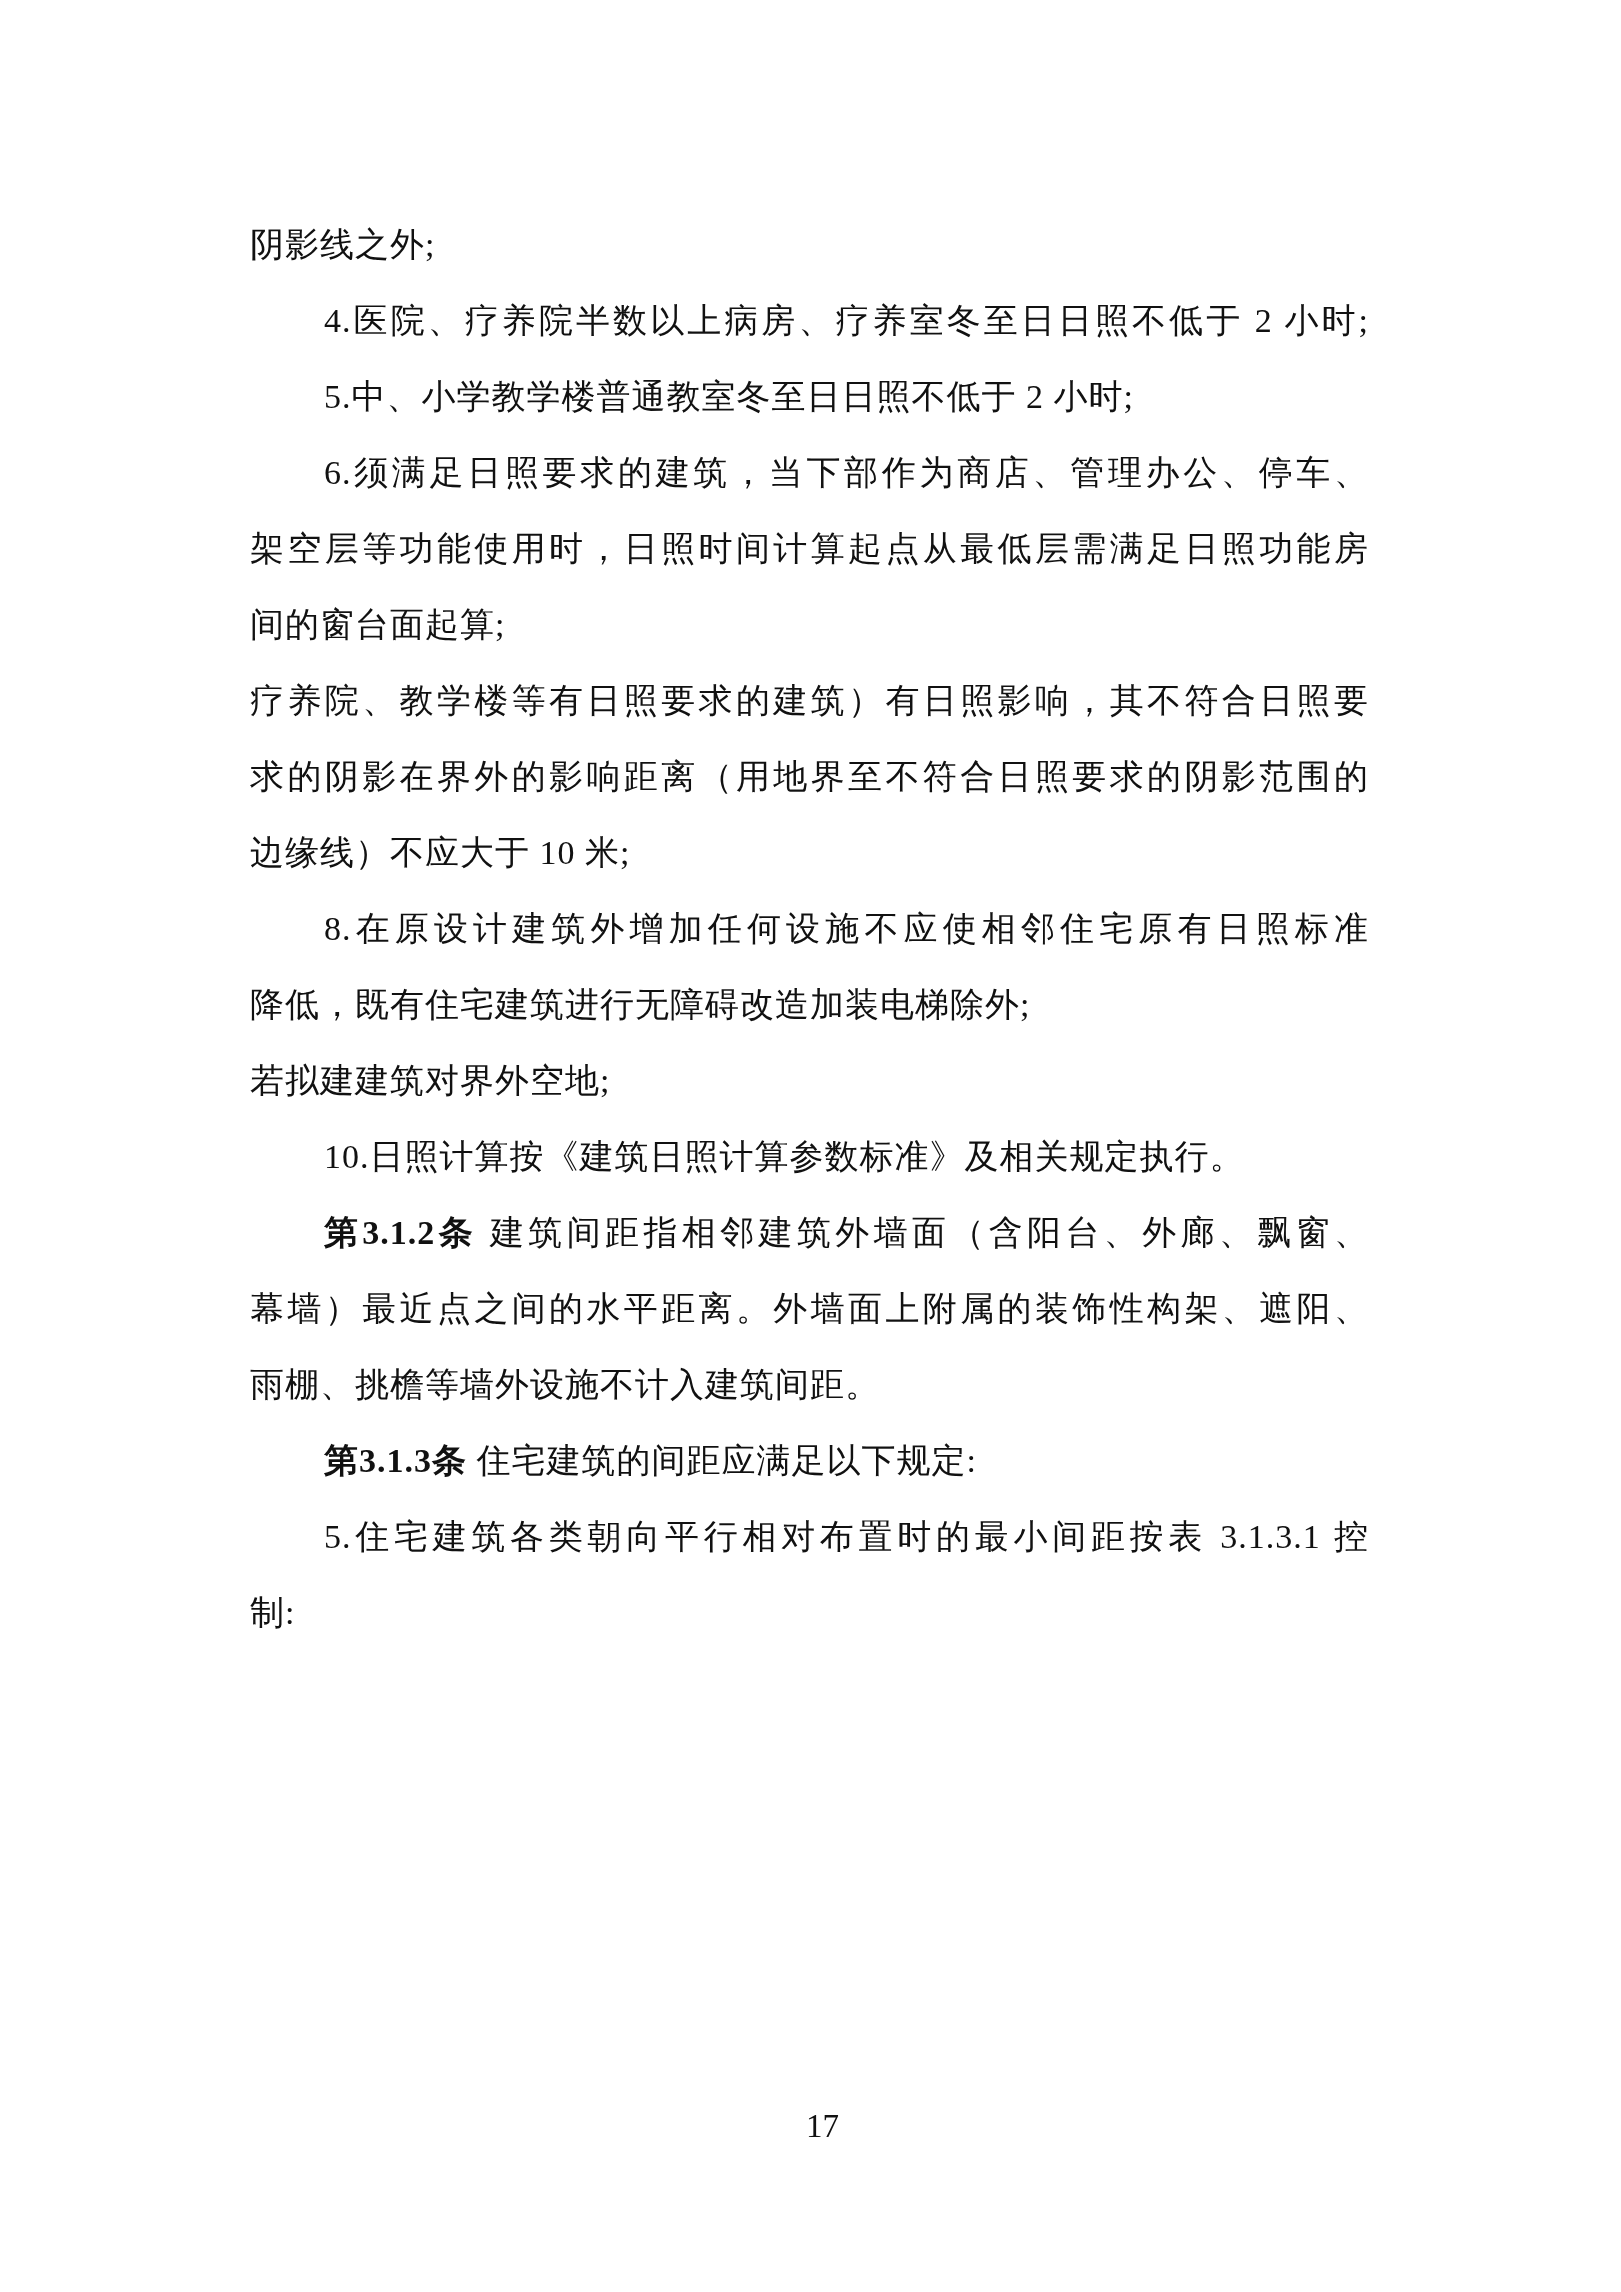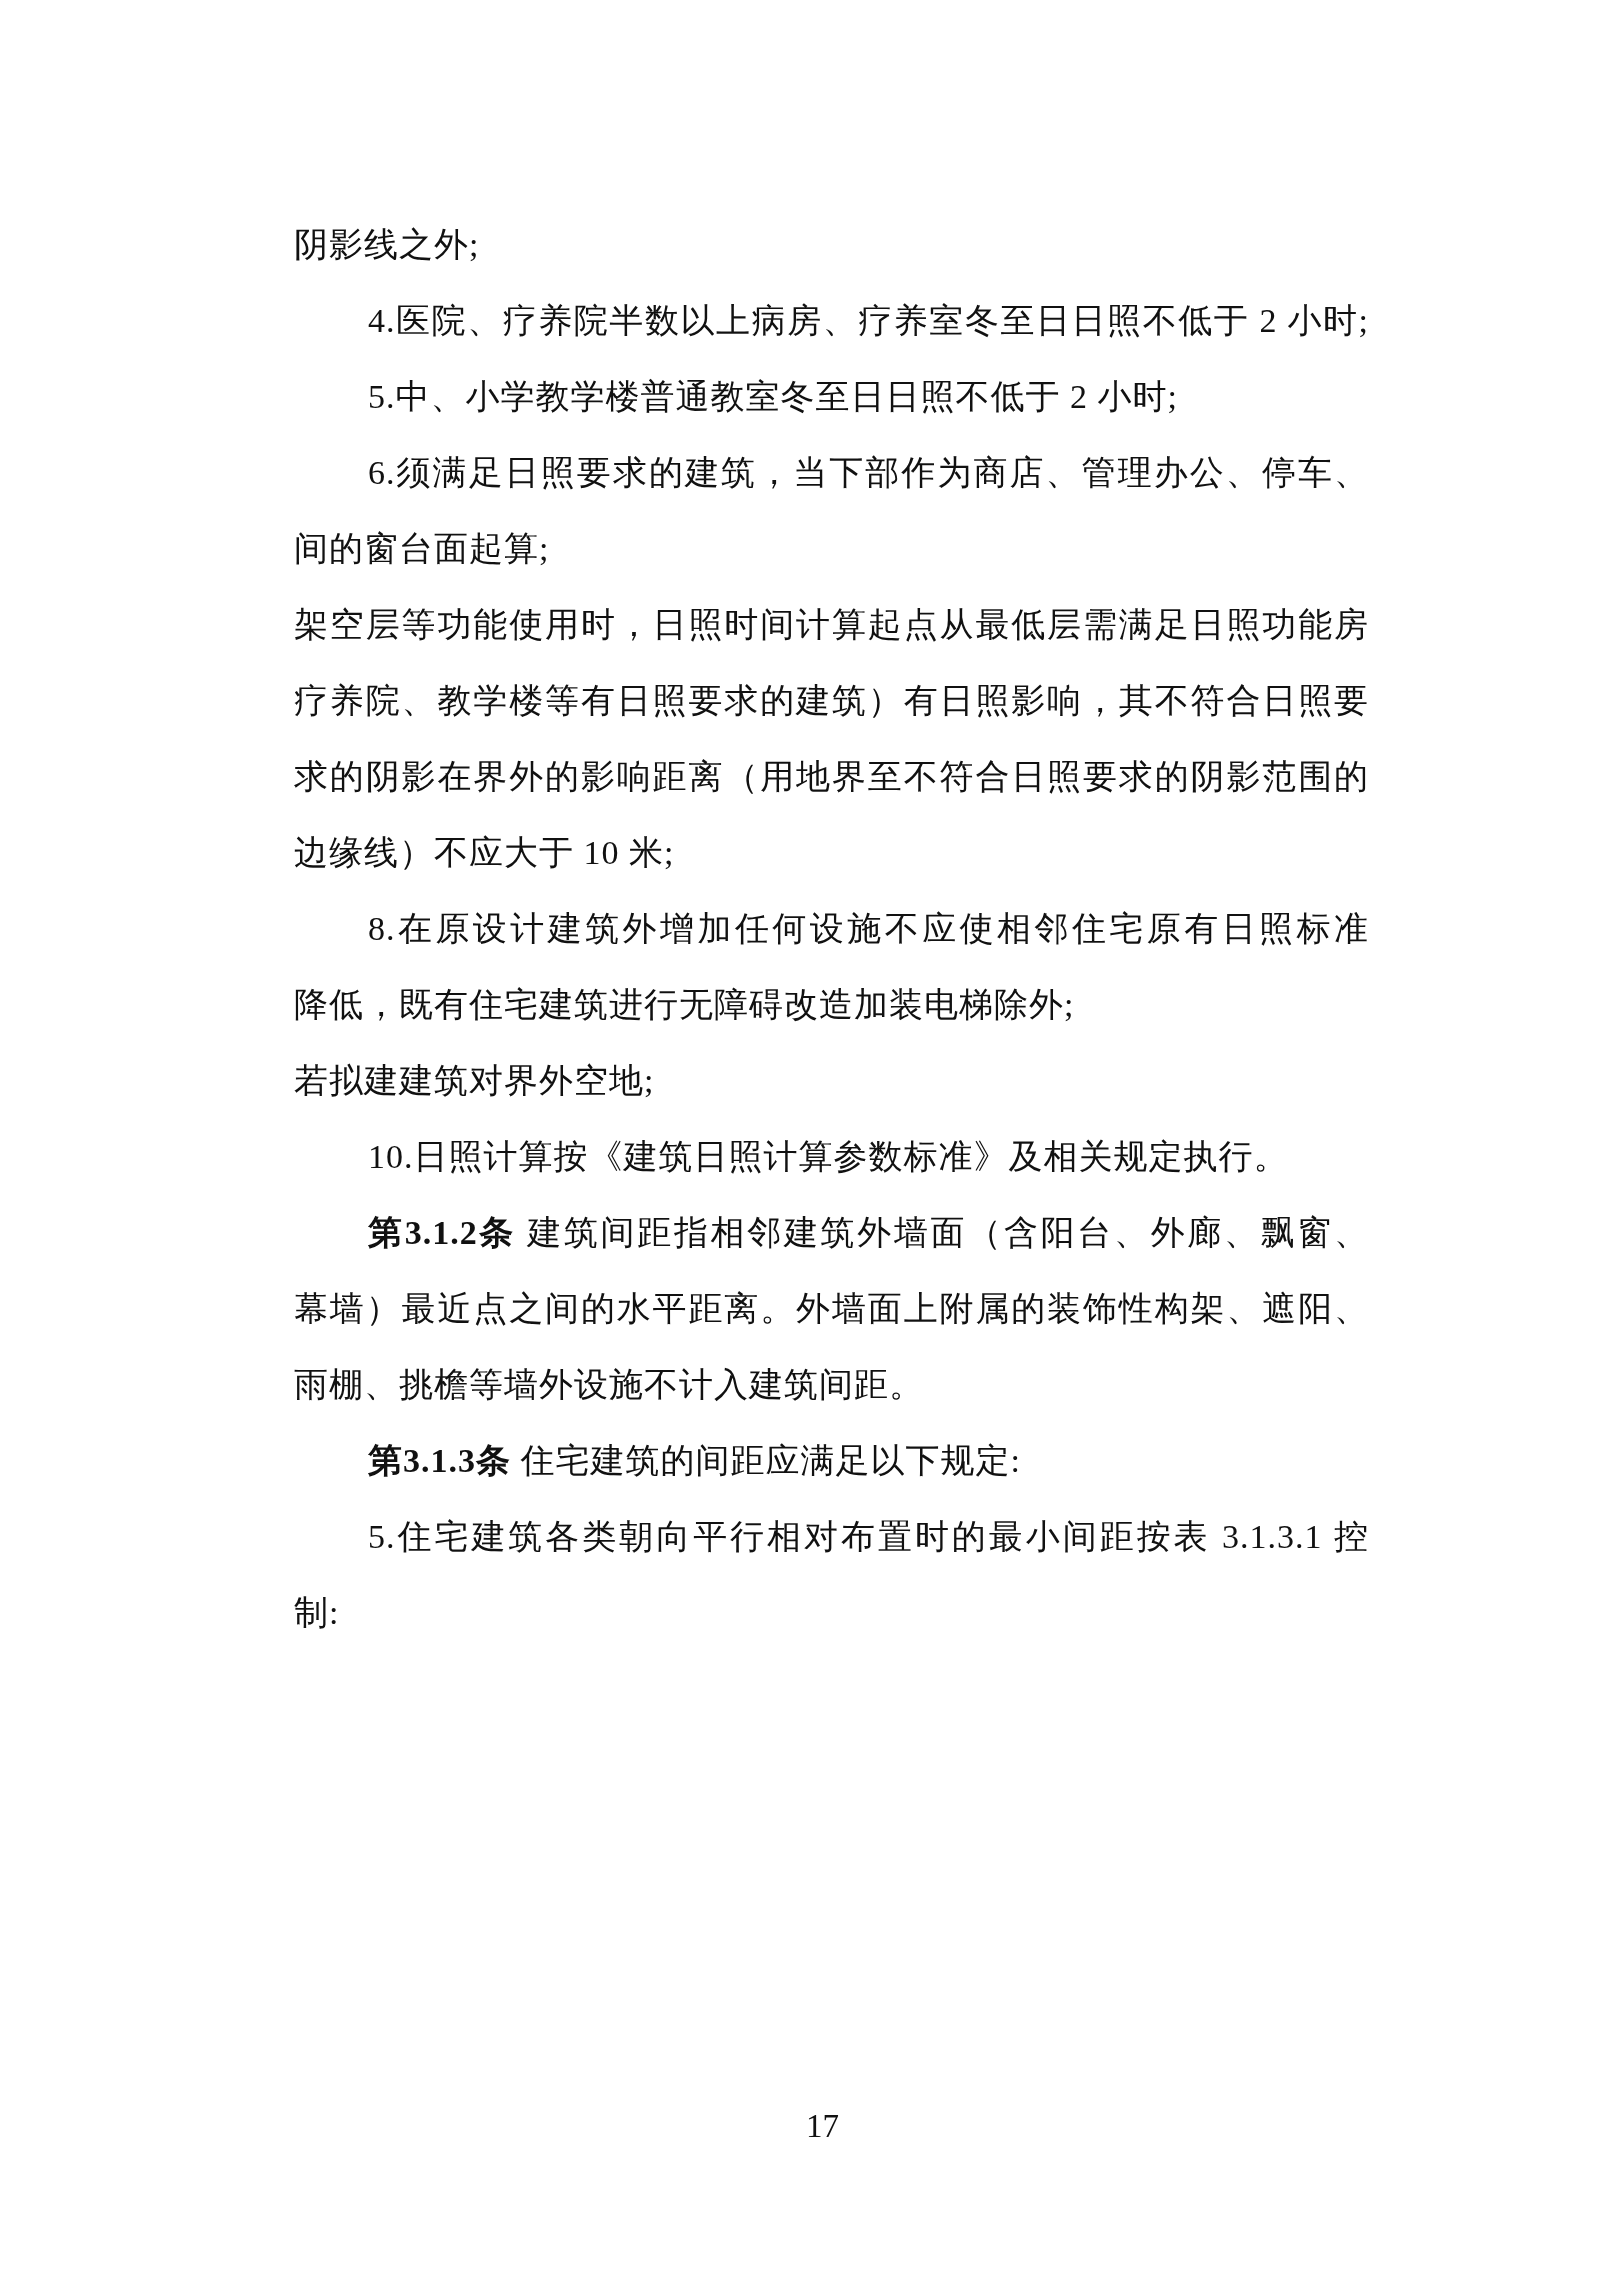--- a/index.html
+++ b/index.html
@@ -23,21 +23,20 @@
     top: 207px;
     width: 1119px;
   }
   .line {
     height: 76px;
     line-height: 76px;
     font-size: 34px;
     text-align: left;
     letter-spacing: 1px;
     white-space: normal;
-    margin-left: 44px;
   }
   .line.indent {
     padding-left: 74px;
   }
   .line.just {
     text-align: justify;
     text-align-last: justify;
     text-justify: inter-ideograph;
   }
   .article-label {
@@ -60,22 +59,22 @@
 <body>
 
 <div class="page">
 
   <div class="text-block">
 
     <div class="line">阴影线之外;</div>
     <div class="line indent just">4.医院、疗养院半数以上病房、疗养室冬至日日照不低于 2 小时;</div>
     <div class="line indent">5.中、小学教学楼普通教室冬至日日照不低于 2 小时;</div>
     <div class="line indent just">6.须满足日照要求的建筑，当下部作为商店、管理办公、停车、</div>
+    <div class="line just">架空层等功能使用时，日照时间计算起点从最低层需满足日照功能房</div>
     <div class="line">间的窗台面起算;</div>
-    <div class="line just">架空层等功能使用时，日照时间计算起点从最低层需满足日照功能房</div>
     <div class="line just">疗养院、教学楼等有日照要求的建筑）有日照影响，其不符合日照要</div>
     <div class="line just">求的阴影在界外的影响距离（用地界至不符合日照要求的阴影范围的</div>
     <div class="line">边缘线）不应大于 10 米;</div>
     <div class="line indent just">8.在原设计建筑外增加任何设施不应使相邻住宅原有日照标准</div>
     <div class="line">降低，既有住宅建筑进行无障碍改造加装电梯除外;</div>
     <div class="line">若拟建建筑对界外空地;</div>
     <div class="line indent">10.日照计算按《建筑日照计算参数标准》及相关规定执行。</div>
 
     <div class="line indent just">
       <span class="article-label">第3.1.2条</span><span> 建筑间距指相邻建筑外墙面（含阳台、外廊、飘窗、</span>

